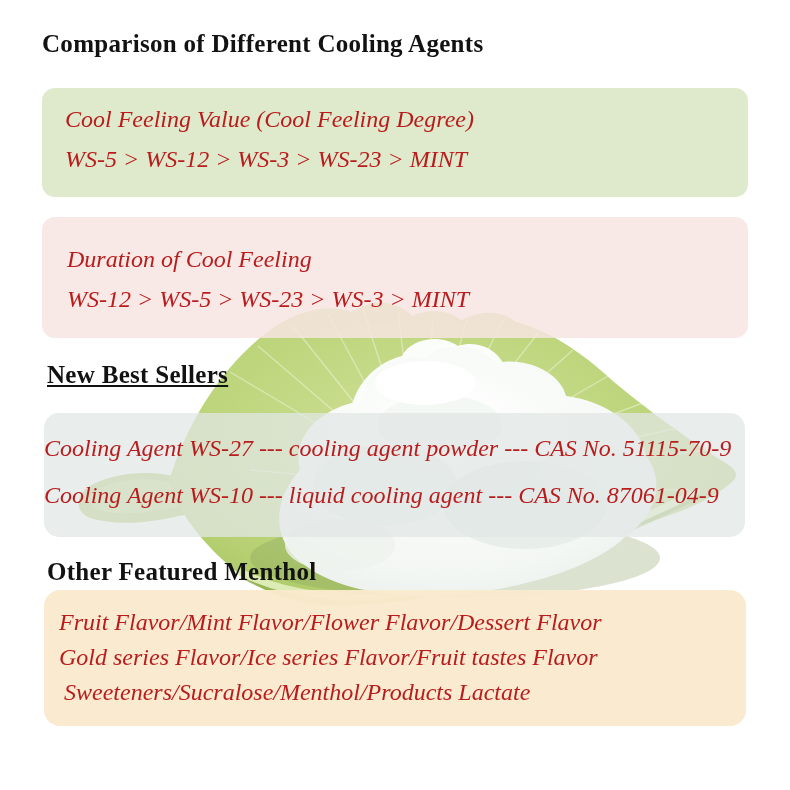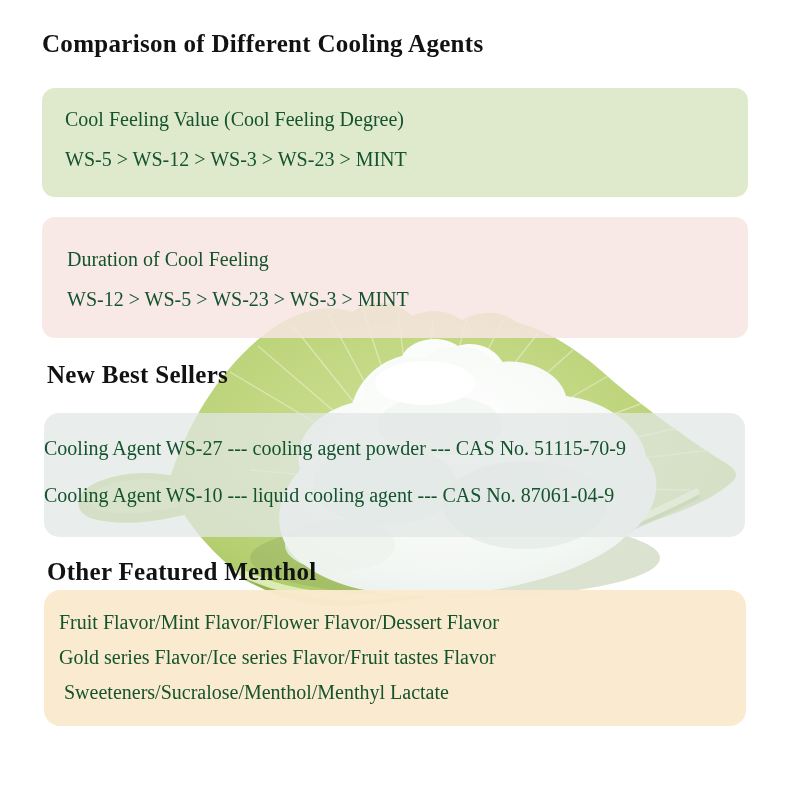--- a/index.html
+++ b/index.html
@@ -18,29 +18,30 @@
     position: absolute; z-index: 3;
     font-family: "Liberation Serif", serif;
     font-weight: 700;
     font-size: 25px;
     color: #121212;
     margin: 0;
     letter-spacing: 0.3px;
     white-space: nowrap;
   }
   #title        { left: 42px; top: 30px; }
-  #best-heading { left: 47px; top: 361px; }
+  #best-heading { left: 47px; top: 361px; text-decoration: underline; }
   #feat-heading { left: 47px; top: 558px; }
 
   .card {
     position: absolute; z-index: 2;
     border-radius: 13px;
-    color: #14532d;
-    font-size: 20px;
+    color: #b91c1c;
+    font-size: 24px;
     box-sizing: border-box;
+    font-style: italic;
   }
   .card p { margin: 0; white-space: nowrap; line-height: 24px; }
 
   #card-cool {
     left: 42px; top: 88px; width: 706px; height: 109px;
     background: rgba(222, 232, 201, 0.96);
     padding: 19px 22px 0 23px;
   }
   #card-cool .line2 { margin-top: 16px; }
 
@@ -183,16 +184,16 @@
   <section id="card-best" class="card">
     <p class="line1">Cooling Agent WS-27 --- cooling agent powder --- CAS No. 51115-70-9</p>
     <p class="line2">Cooling Agent WS-10 --- liquid cooling agent --- CAS No. 87061-04-9</p>
   </section>
 
   <h2 id="feat-heading" class="heading">Other Featured Menthol</h2>
 
   <section id="card-featured" class="card">
     <p class="line1">Fruit Flavor/Mint Flavor/Flower Flavor/Dessert Flavor</p>
     <p class="line2">Gold series Flavor/Ice series Flavor/Fruit tastes Flavor</p>
-    <p class="line3">Sweeteners/Sucralose/Menthol/Menthyl Lactate</p>
+    <p class="line3">Sweeteners/Sucralose/Menthol/Products Lactate</p>
   </section>
 
 </div>
 
 </body></html>

